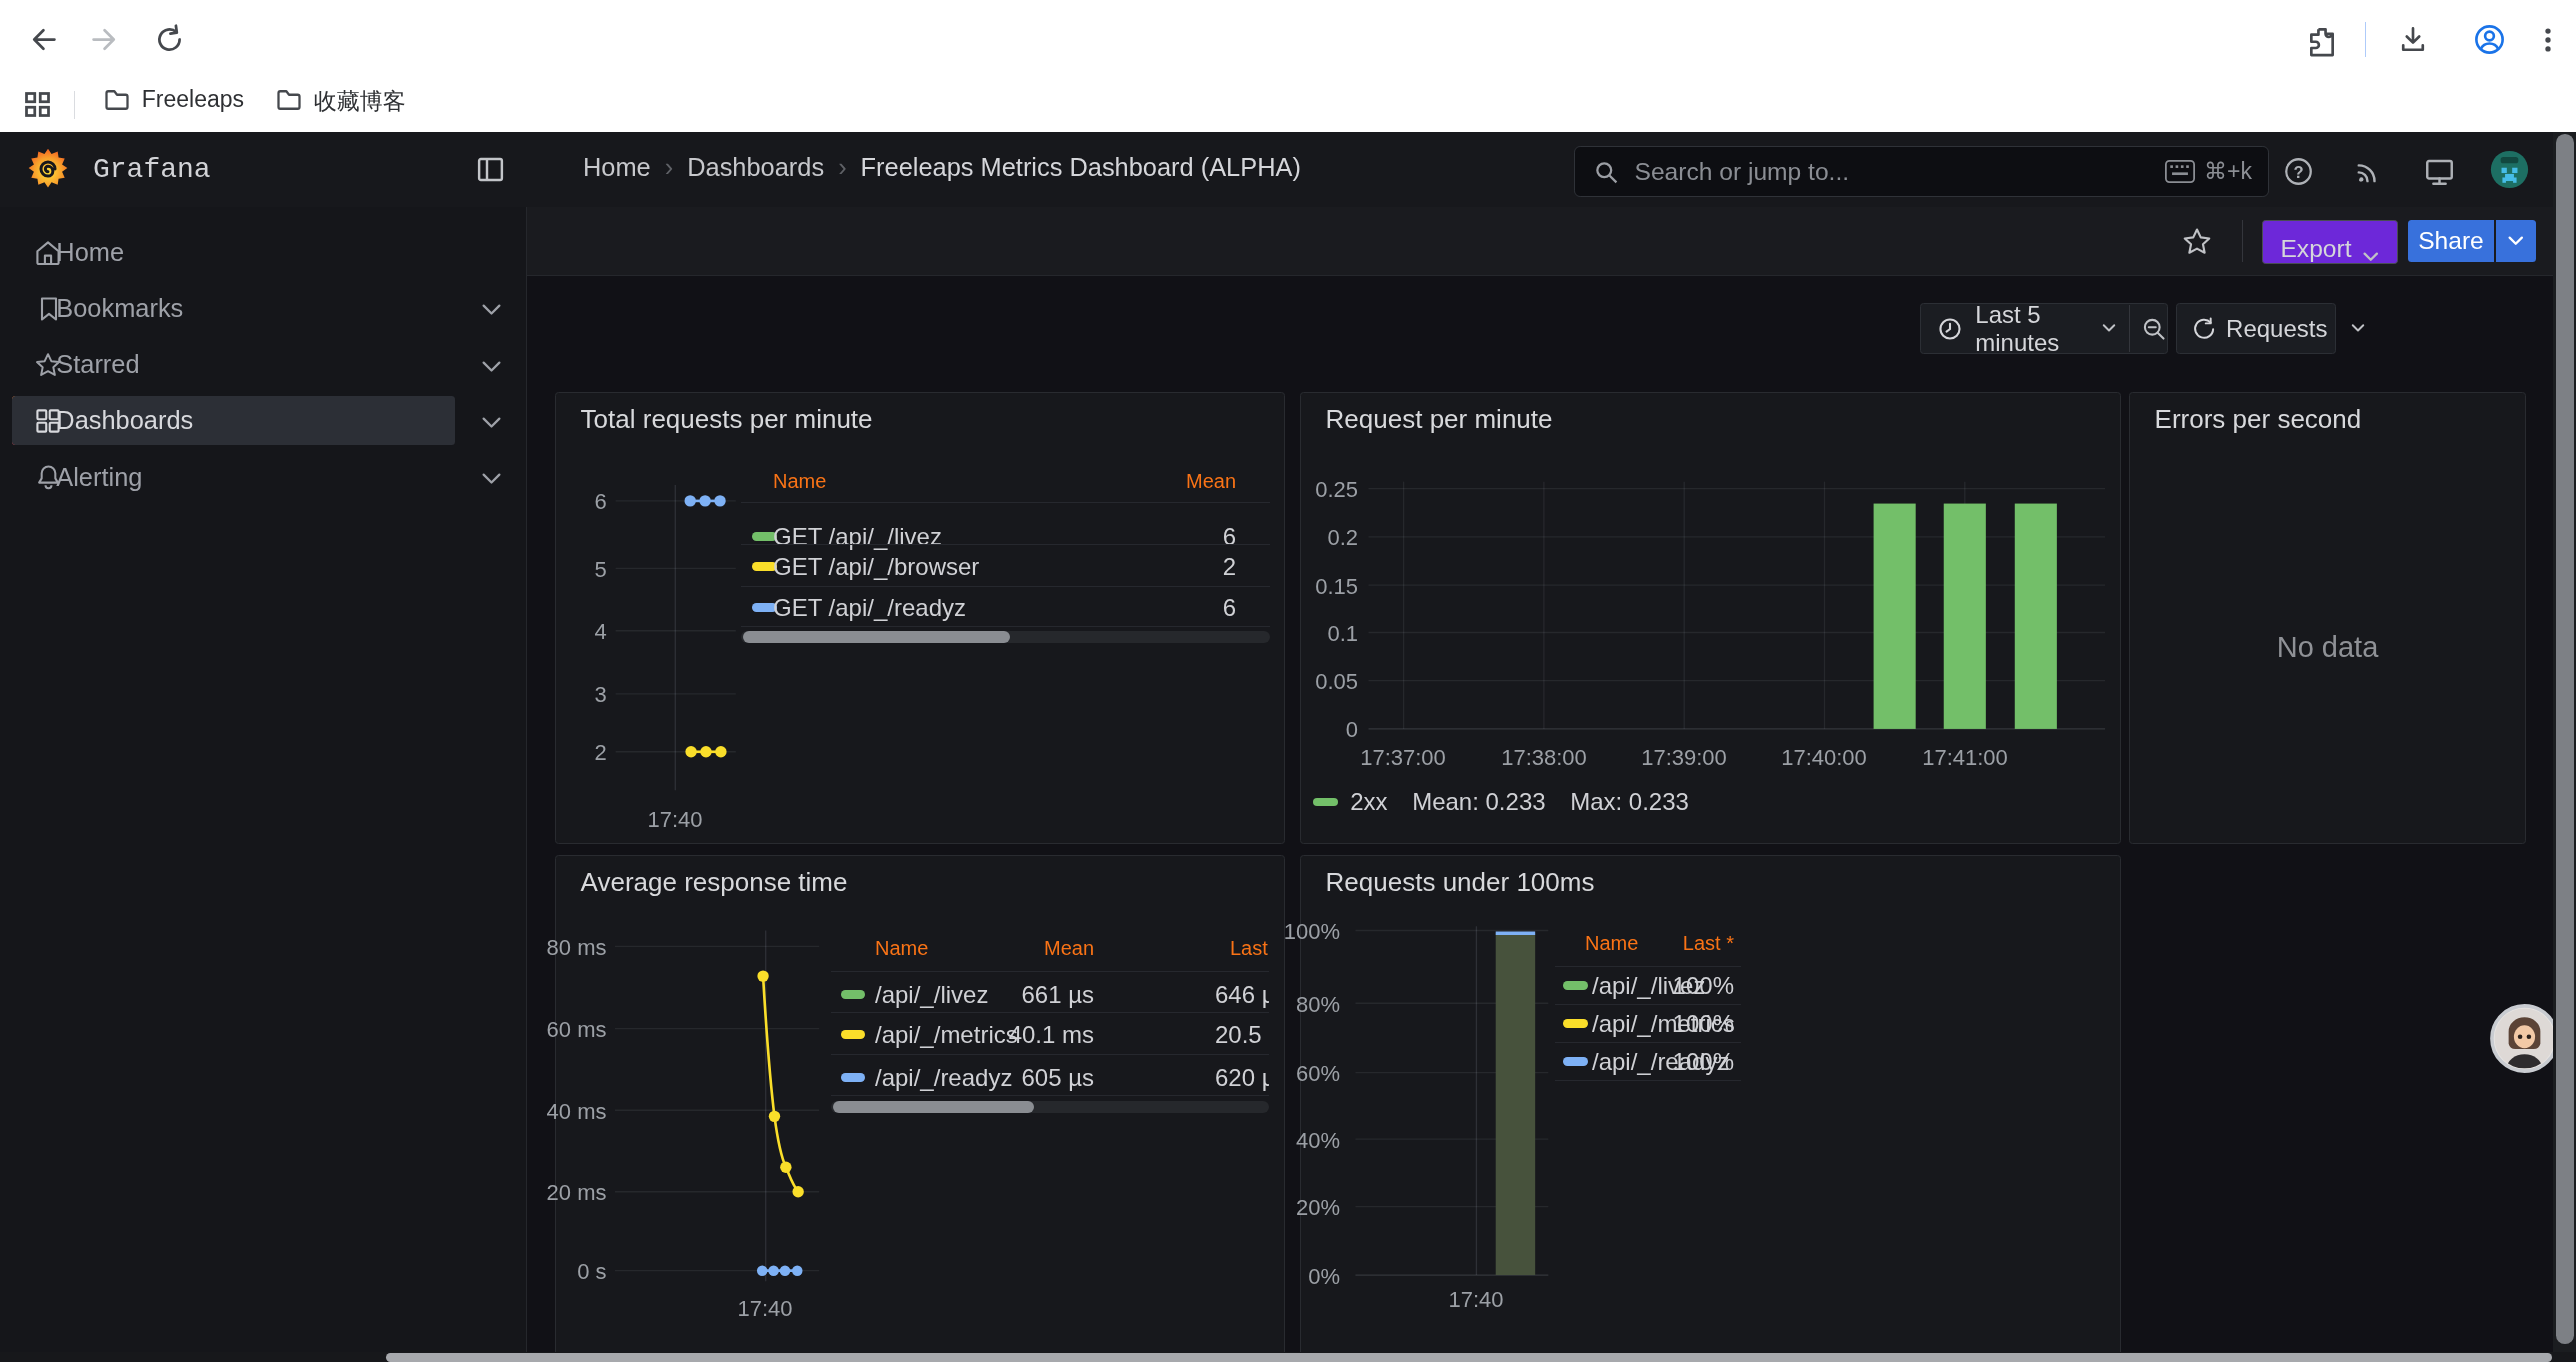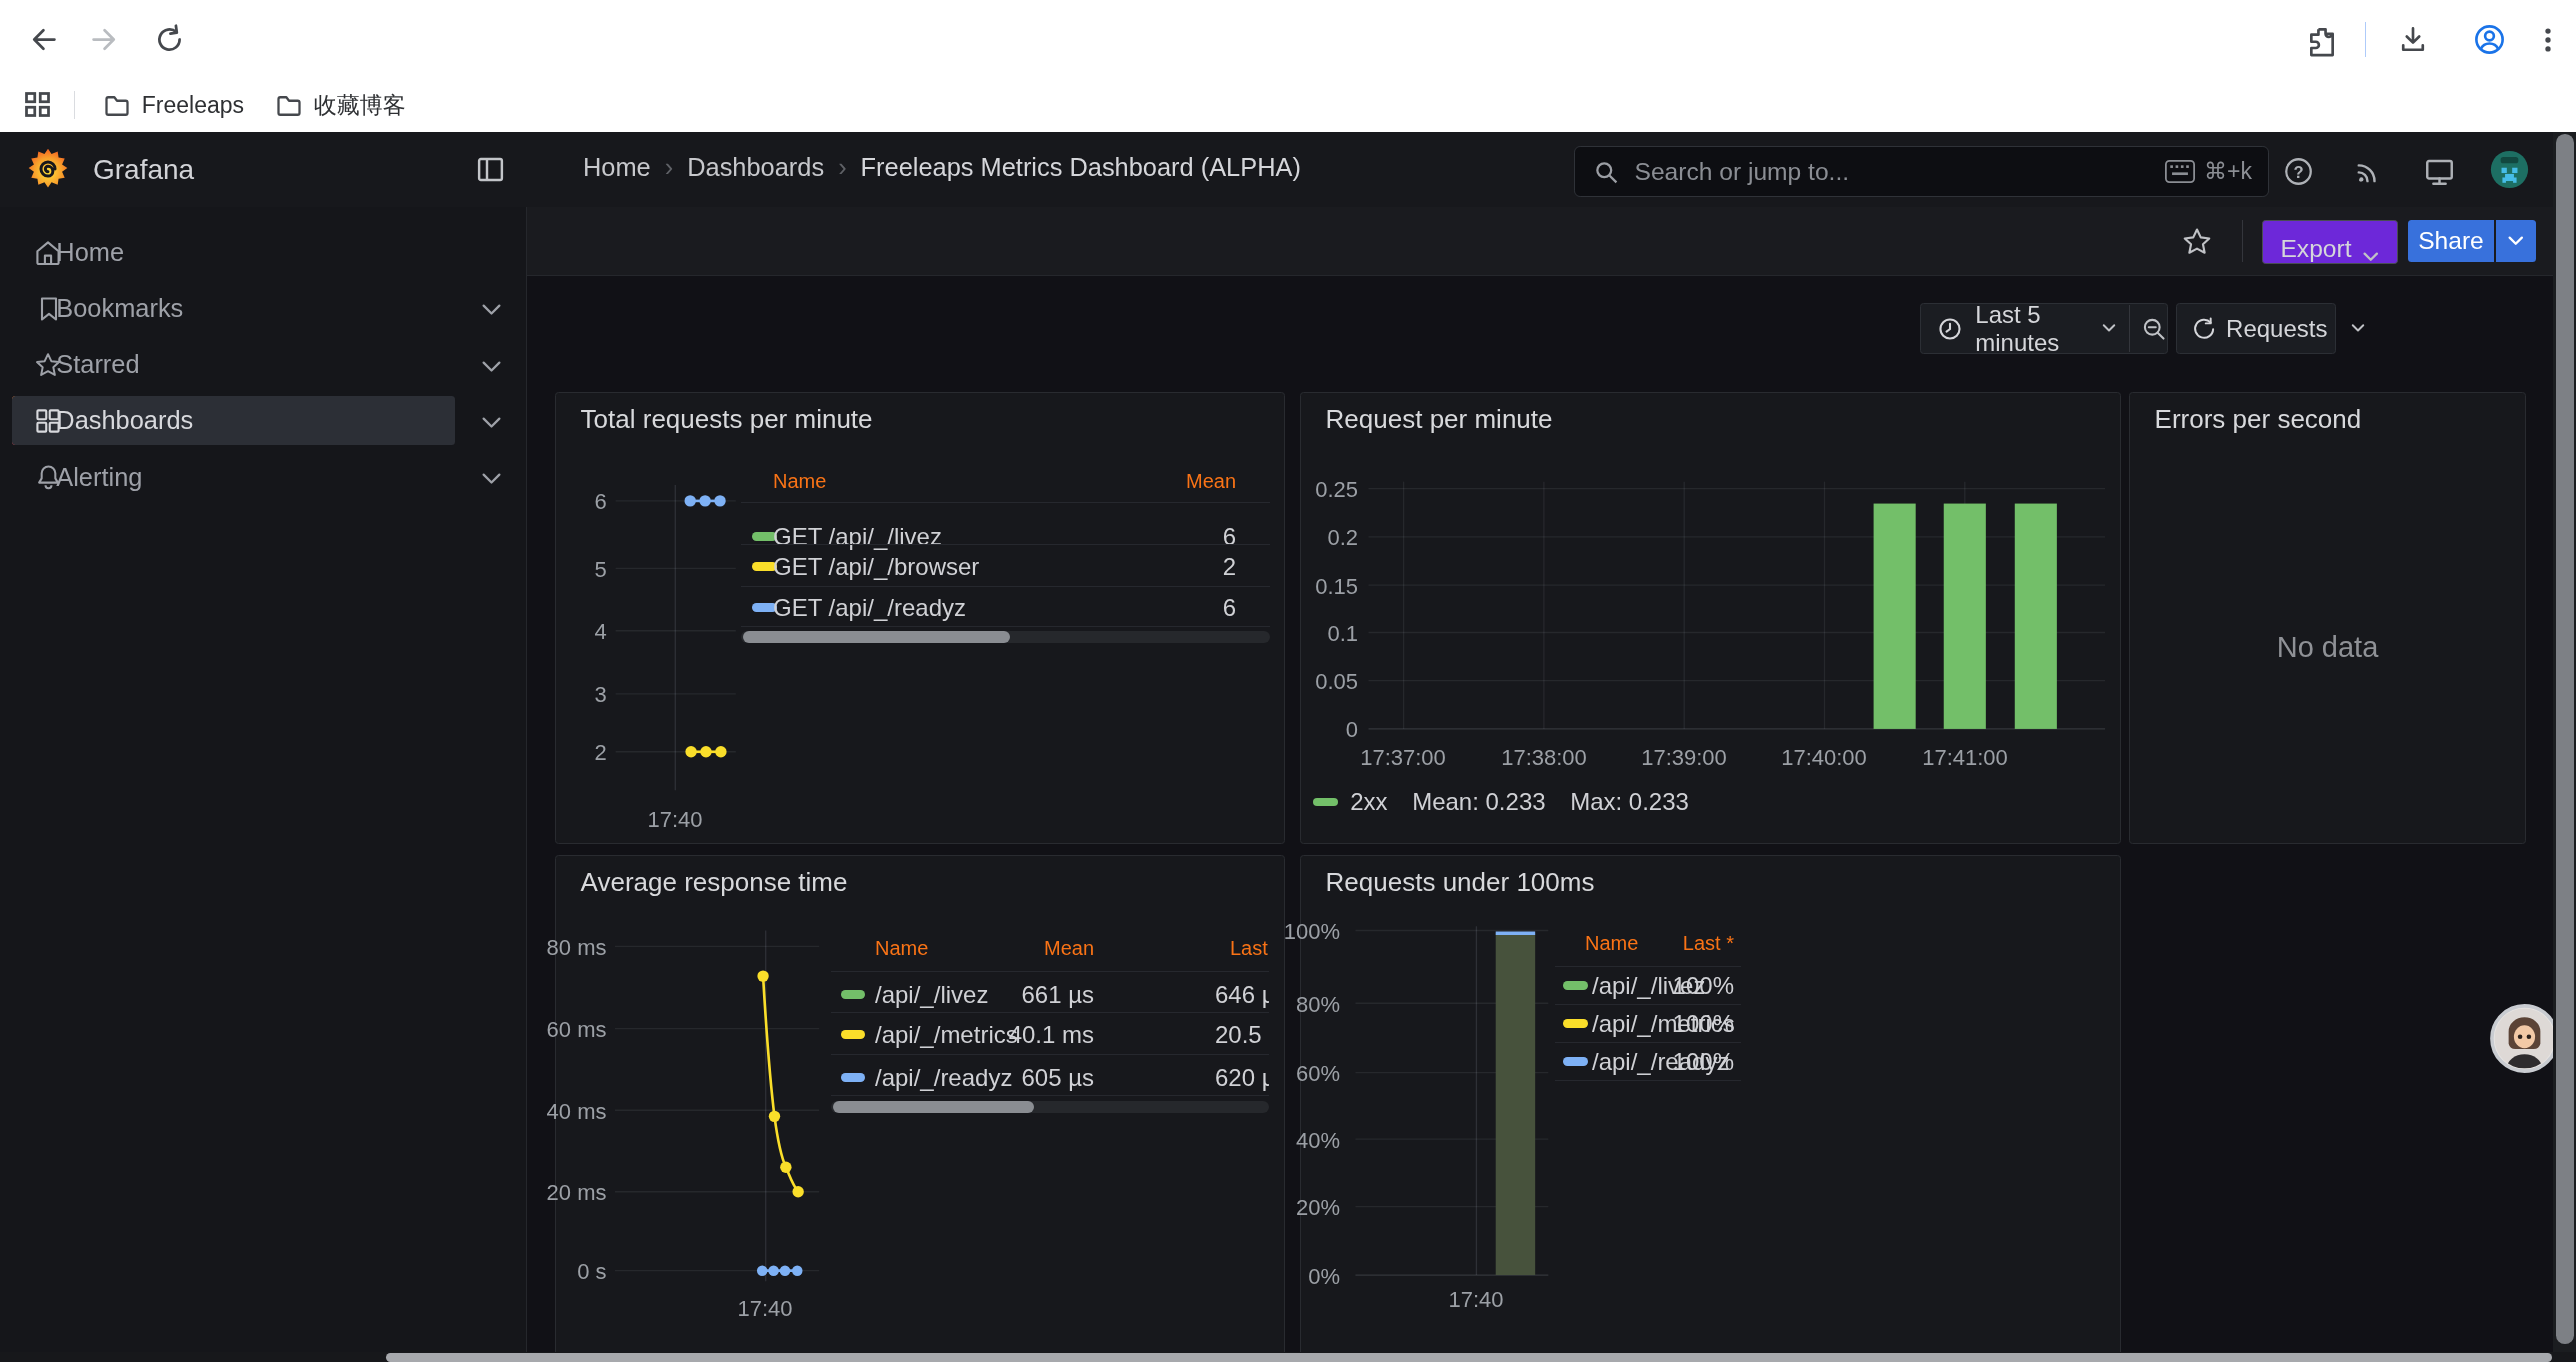--- a/index.html
+++ b/index.html
@@ -8,28 +8,28 @@
   .abs{position:absolute;}
   svg{display:block;overflow:visible;}
 
   
   .toolbar{left:0;top:0;width:2576px;height:79px;background:#ffffff;}
   .navbtn{width:46px;height:46px;top:16.7px;display:flex;align-items:center;justify-content:center;border-radius:50%;}
   .omnibox{left:217px;top:11.4px;width:2052px;height:56px;background:#e9eef6;border-radius:28px;display:flex;align-items:center;}
   .omnibox input{border:none;outline:none;background:transparent;font-size:25.4px;color:#1d1e20;width:1885px;
                  font-family:"Liberation Sans",sans-serif;}
   .bookmarksbar{left:0;top:79px;width:2576px;height:53px;background:#ffffff;border-bottom:0.9px solid #e4e6e9;}
-  .bmitem{display:flex;align-items:center;gap:10.5px;font-size:23px;color:#2e3033;height:39px;padding:0 12.3px;border-radius:19px;}
+  .bmitem{display:flex;gap:10.5px;font-size:23px;color:#2e3033;height:39px;padding:0 12.3px;border-radius:19px;}
 
   
   .gf{left:0;top:132px;width:2576px;height:1231px;background:#111116;}
   .topnav{left:0;top:0;width:2576px;height:75px;background:#17181c;border-bottom:0.9px solid #25272c;}
   .subheader{left:526px;top:75px;width:2050px;height:68px;background:#1a1b1f;border-bottom:0.9px solid #25272c;}
   .sidebar{left:0;top:75px;width:526px;height:1156px;background:#15161a;border-right:0.9px solid #25272c;}
-  .brand{font-size:28px;color:#d2d3d7;font-weight:500;}
+  .brand{font-size:28px;color:#d2d3d7;font-weight:500;font-family:Liberation Mono, monospace;}
   .sideitem{left:12.3px;width:443px;height:49px;border-radius:3.5px;display:flex;align-items:center;}
   .sideitem .lbl{font-size:25.4px;color:#9ea1a8;margin-left:44px;}
   .sideitem.active{background:#2c2f36;}
   .sideitem.active .lbl{color:#d8d9dd;}
   .accent{left:12.3px;width:6.1px;height:49px;border-radius:3.5px 0 0 3.5px;background:linear-gradient(#ff8a3c,#f2495c);}
   .crumb{font-size:25.4px;color:#c7c8cc;}
   .crumb.last{color:#d5d6da;}
   .crumbsep{font-size:25.4px;color:#5f6166;padding:0 14px;}
   .searchbox{left:1574px;top:14px;width:693px;height:49px;background:#0d0e12;border:0.9px solid #2f3238;border-radius:6.1px;
              display:flex;align-items:center;}

